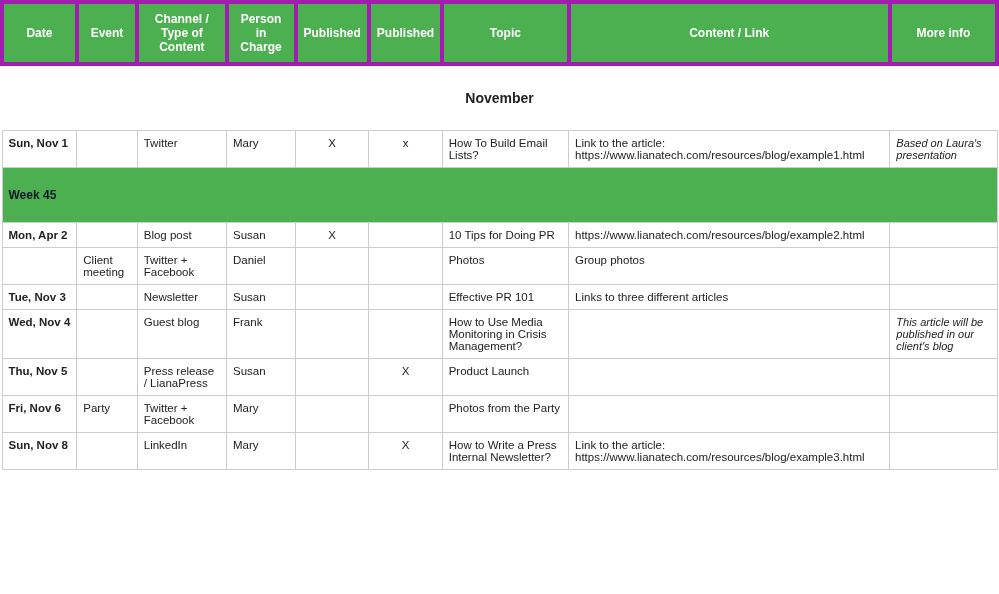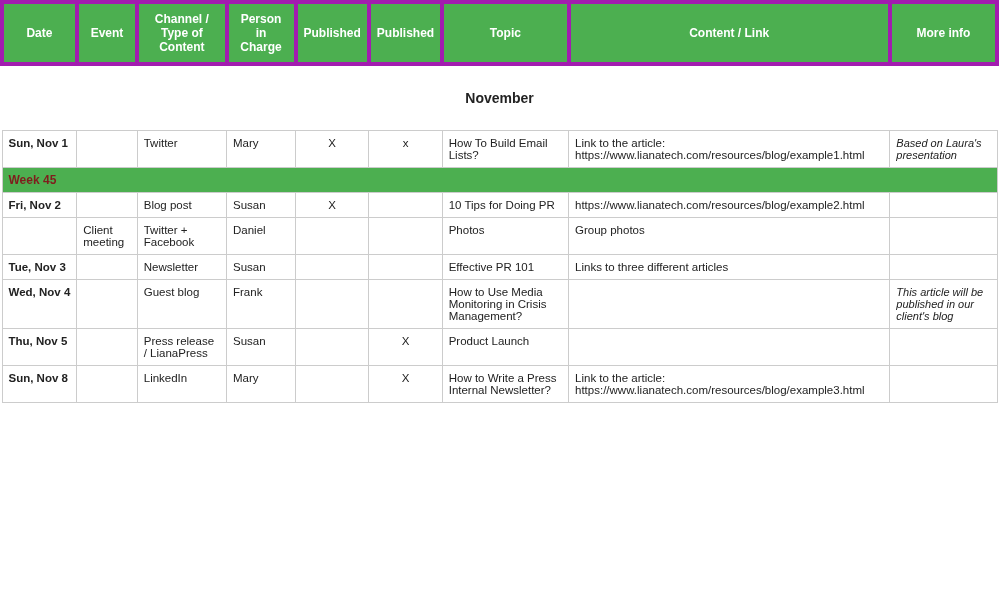--- a/index.html
+++ b/index.html
@@ -26,24 +26,24 @@
       text-align: center;
       font-weight: bold;
       font-size: 14px;
       background: #fff;
       border-left: none;
       border-right: none;
       padding: 24px;
     }
     tr.week-row td {
       background-color: #4caf50;
-      color: #7f1d1d;
+      color: #0f172a;
       font-weight: bold;
       font-size: 12px;
-      padding: 5px 6px;
+      padding: 20px 6px;
     }
     tr.data-row td { background: #fff; }
     tr.data-row:nth-child(even) td { background: #fff; }
     td.date-cell { white-space: nowrap; font-weight: bold; }
     td.more-info { font-style: italic; font-size: 11px; }
     .x-mark { text-align: center; }
   </style>
 </head>
 <body>
 
@@ -73,21 +73,21 @@
         <td class="x-mark">X</td>
         <td class="x-mark">x</td>
         <td>How To Build Email Lists?</td>
         <td>Link to the article: https://www.lianatech.com/resources/blog/example1.html</td>
         <td class="more-info">Based on Laura's presentation</td>
       </tr>
       <tr class="week-row">
         <td colspan="9">Week 45</td>
       </tr>
       <tr class="data-row">
-        <td class="date-cell">Fri, Nov 2</td>
+        <td class="date-cell">Mon, Apr 2</td>
         <td></td>
         <td>Blog post</td>
         <td>Susan</td>
         <td class="x-mark">X</td>
         <td class="x-mark"></td>
         <td>10 Tips for Doing PR</td>
         <td>https://www.lianatech.com/resources/blog/example2.html</td>
         <td class="more-info"></td>
       </tr>
       <tr class="data-row">
@@ -128,20 +128,31 @@
         <td></td>
         <td>Press release / LianaPress</td>
         <td>Susan</td>
         <td class="x-mark"></td>
         <td class="x-mark">X</td>
         <td>Product Launch</td>
         <td></td>
         <td class="more-info"></td>
       </tr>
       <tr class="data-row">
+        <td class="date-cell">Fri, Nov 6</td>
+        <td>Party</td>
+        <td>Twitter + Facebook</td>
+        <td>Mary</td>
+        <td class="x-mark"></td>
+        <td class="x-mark"></td>
+        <td>Photos from the Party</td>
+        <td></td>
+        <td class="more-info"></td>
+      </tr>
+      <tr class="data-row">
         <td class="date-cell">Sun, Nov 8</td>
         <td></td>
         <td>LinkedIn</td>
         <td>Mary</td>
         <td class="x-mark"></td>
         <td class="x-mark">X</td>
         <td>How to Write a Press Internal Newsletter?</td>
         <td>Link to the article: https://www.lianatech.com/resources/blog/example3.html</td>
         <td class="more-info"></td>
       </tr>

